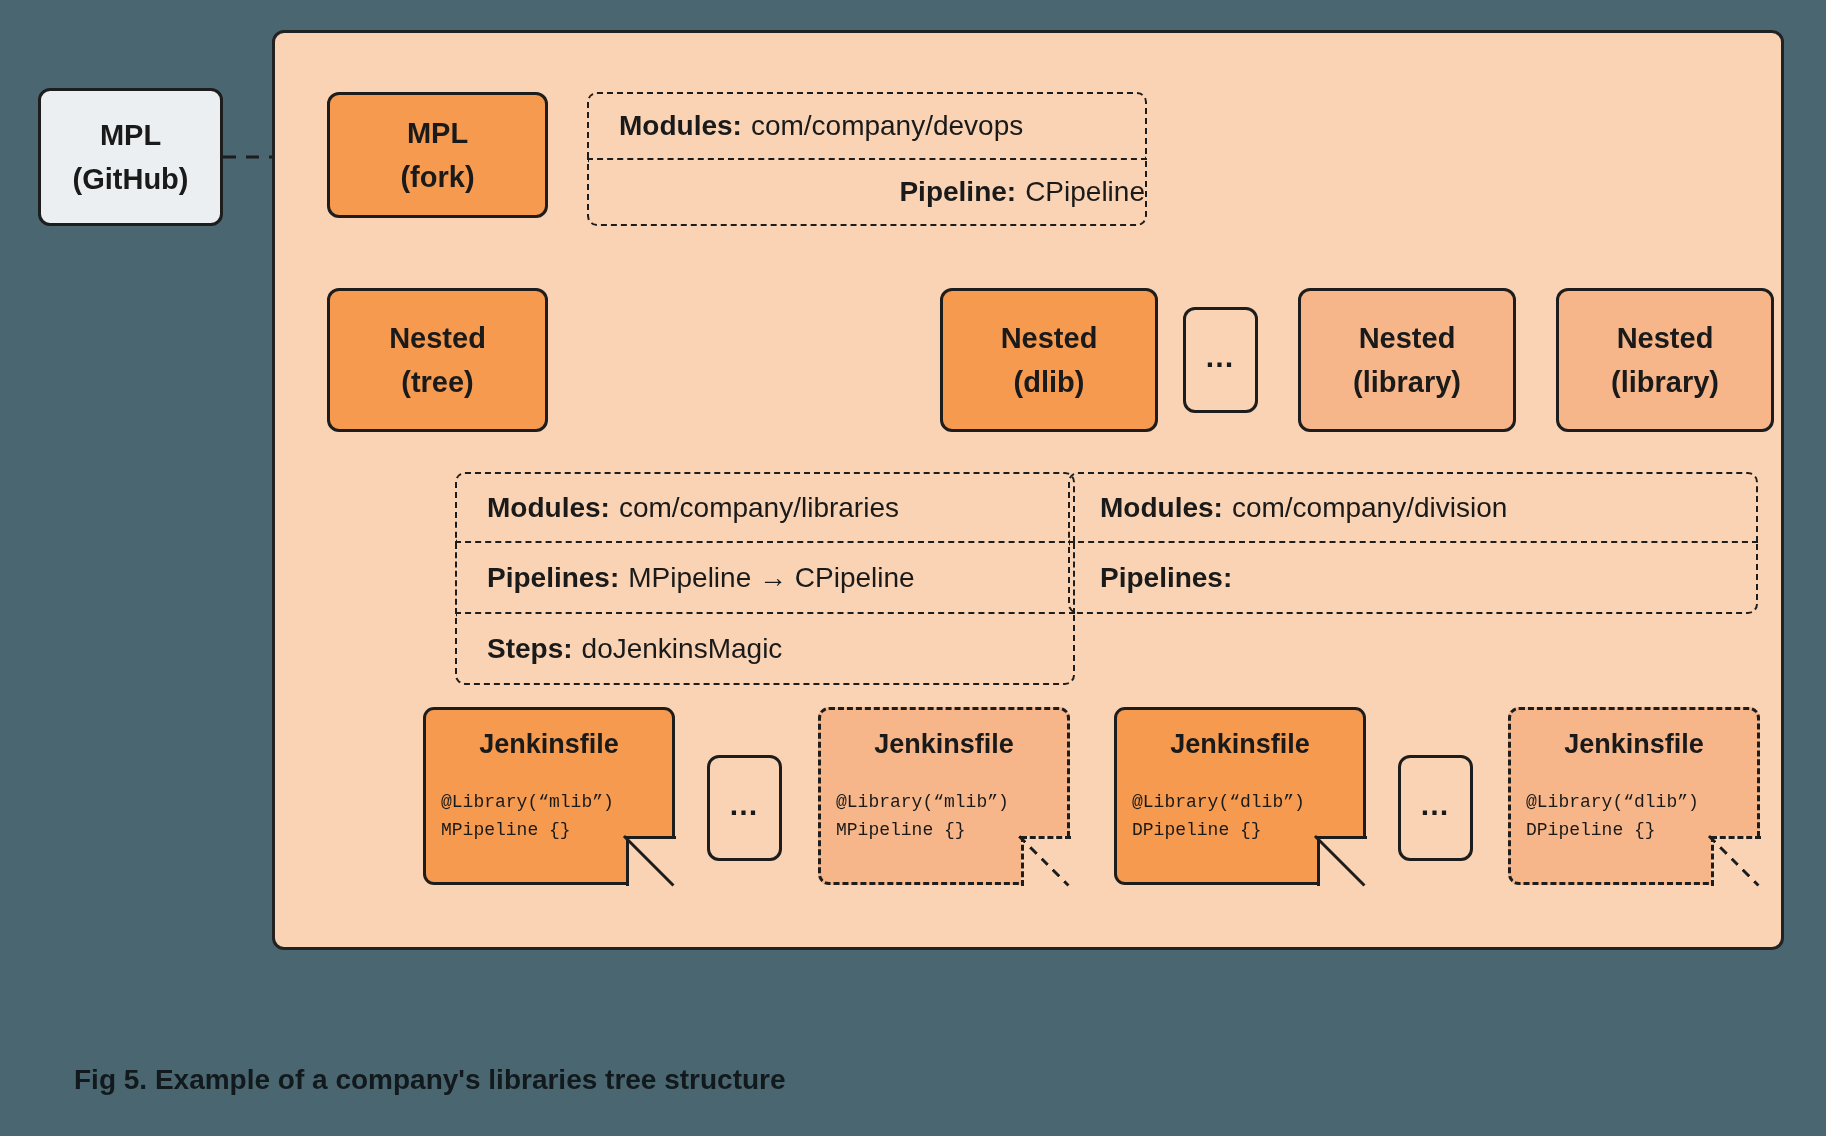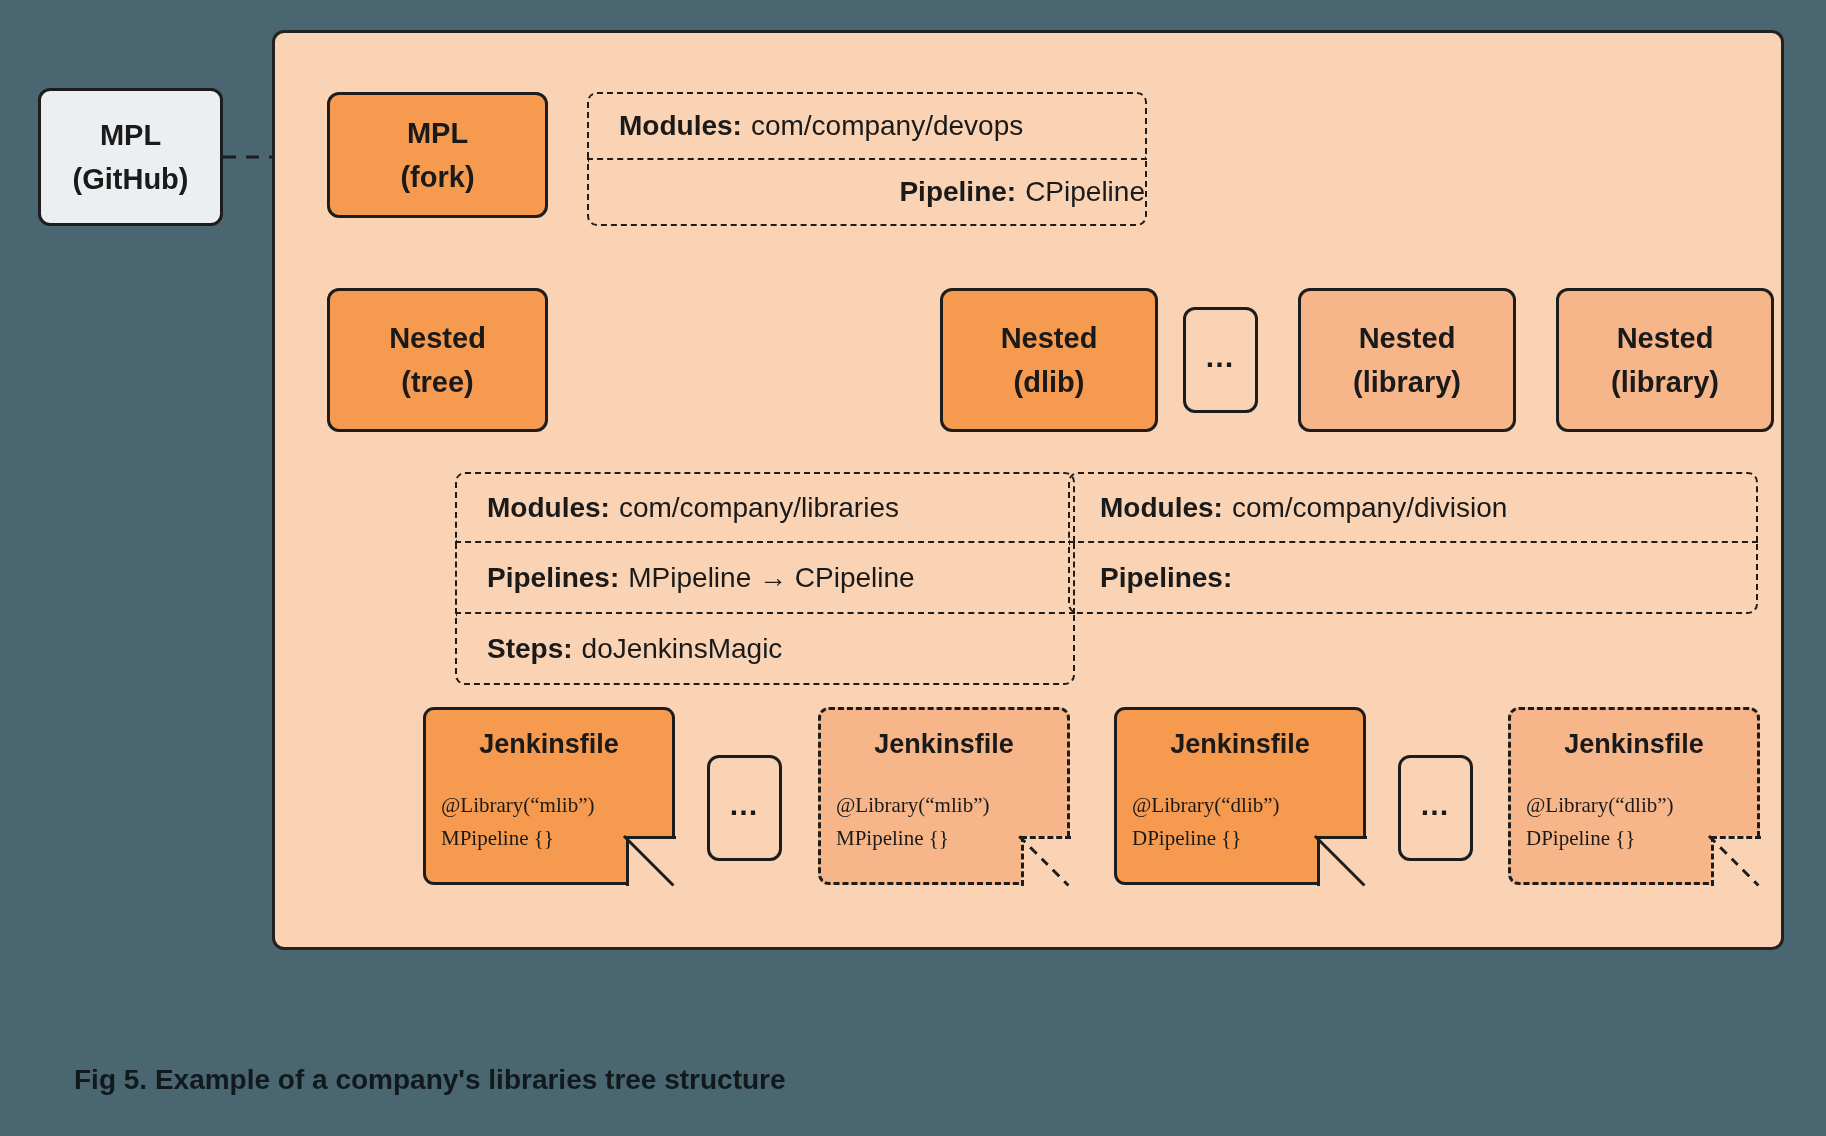--- a/index.html
+++ b/index.html
@@ -82,22 +82,22 @@
   }
   .jfile.dashed .fold:after{
     background:repeating-linear-gradient(to right,#1d1d1d 0 9px,transparent 9px 16px);
   }
   .jfile .jtitle{
     position:absolute;left:0;right:0;top:22px;text-align:center;
     font-weight:bold;font-size:27px;color:#1a1a1a;
   }
   .jfile .jcode{
     position:absolute;left:18px;top:82px;right:0;
-    font-family:Liberation Serif, serif;
-    font-size:21px;color:#1a1a1a;line-height:1.55;white-space:nowrap;
+    font-family:Liberation Mono, monospace;
+    font-size:18px;color:#1a1a1a;line-height:1.55;white-space:nowrap;
   }
 
   
   #wires{position:absolute;left:0;top:0;width:1826px;height:1136px;pointer-events:none;}
 
   
   .caption{
     position:absolute;left:74px;top:1080px;
     transform:translateY(-50%);
     font-size:28px;font-weight:bold;color:#12191c;

